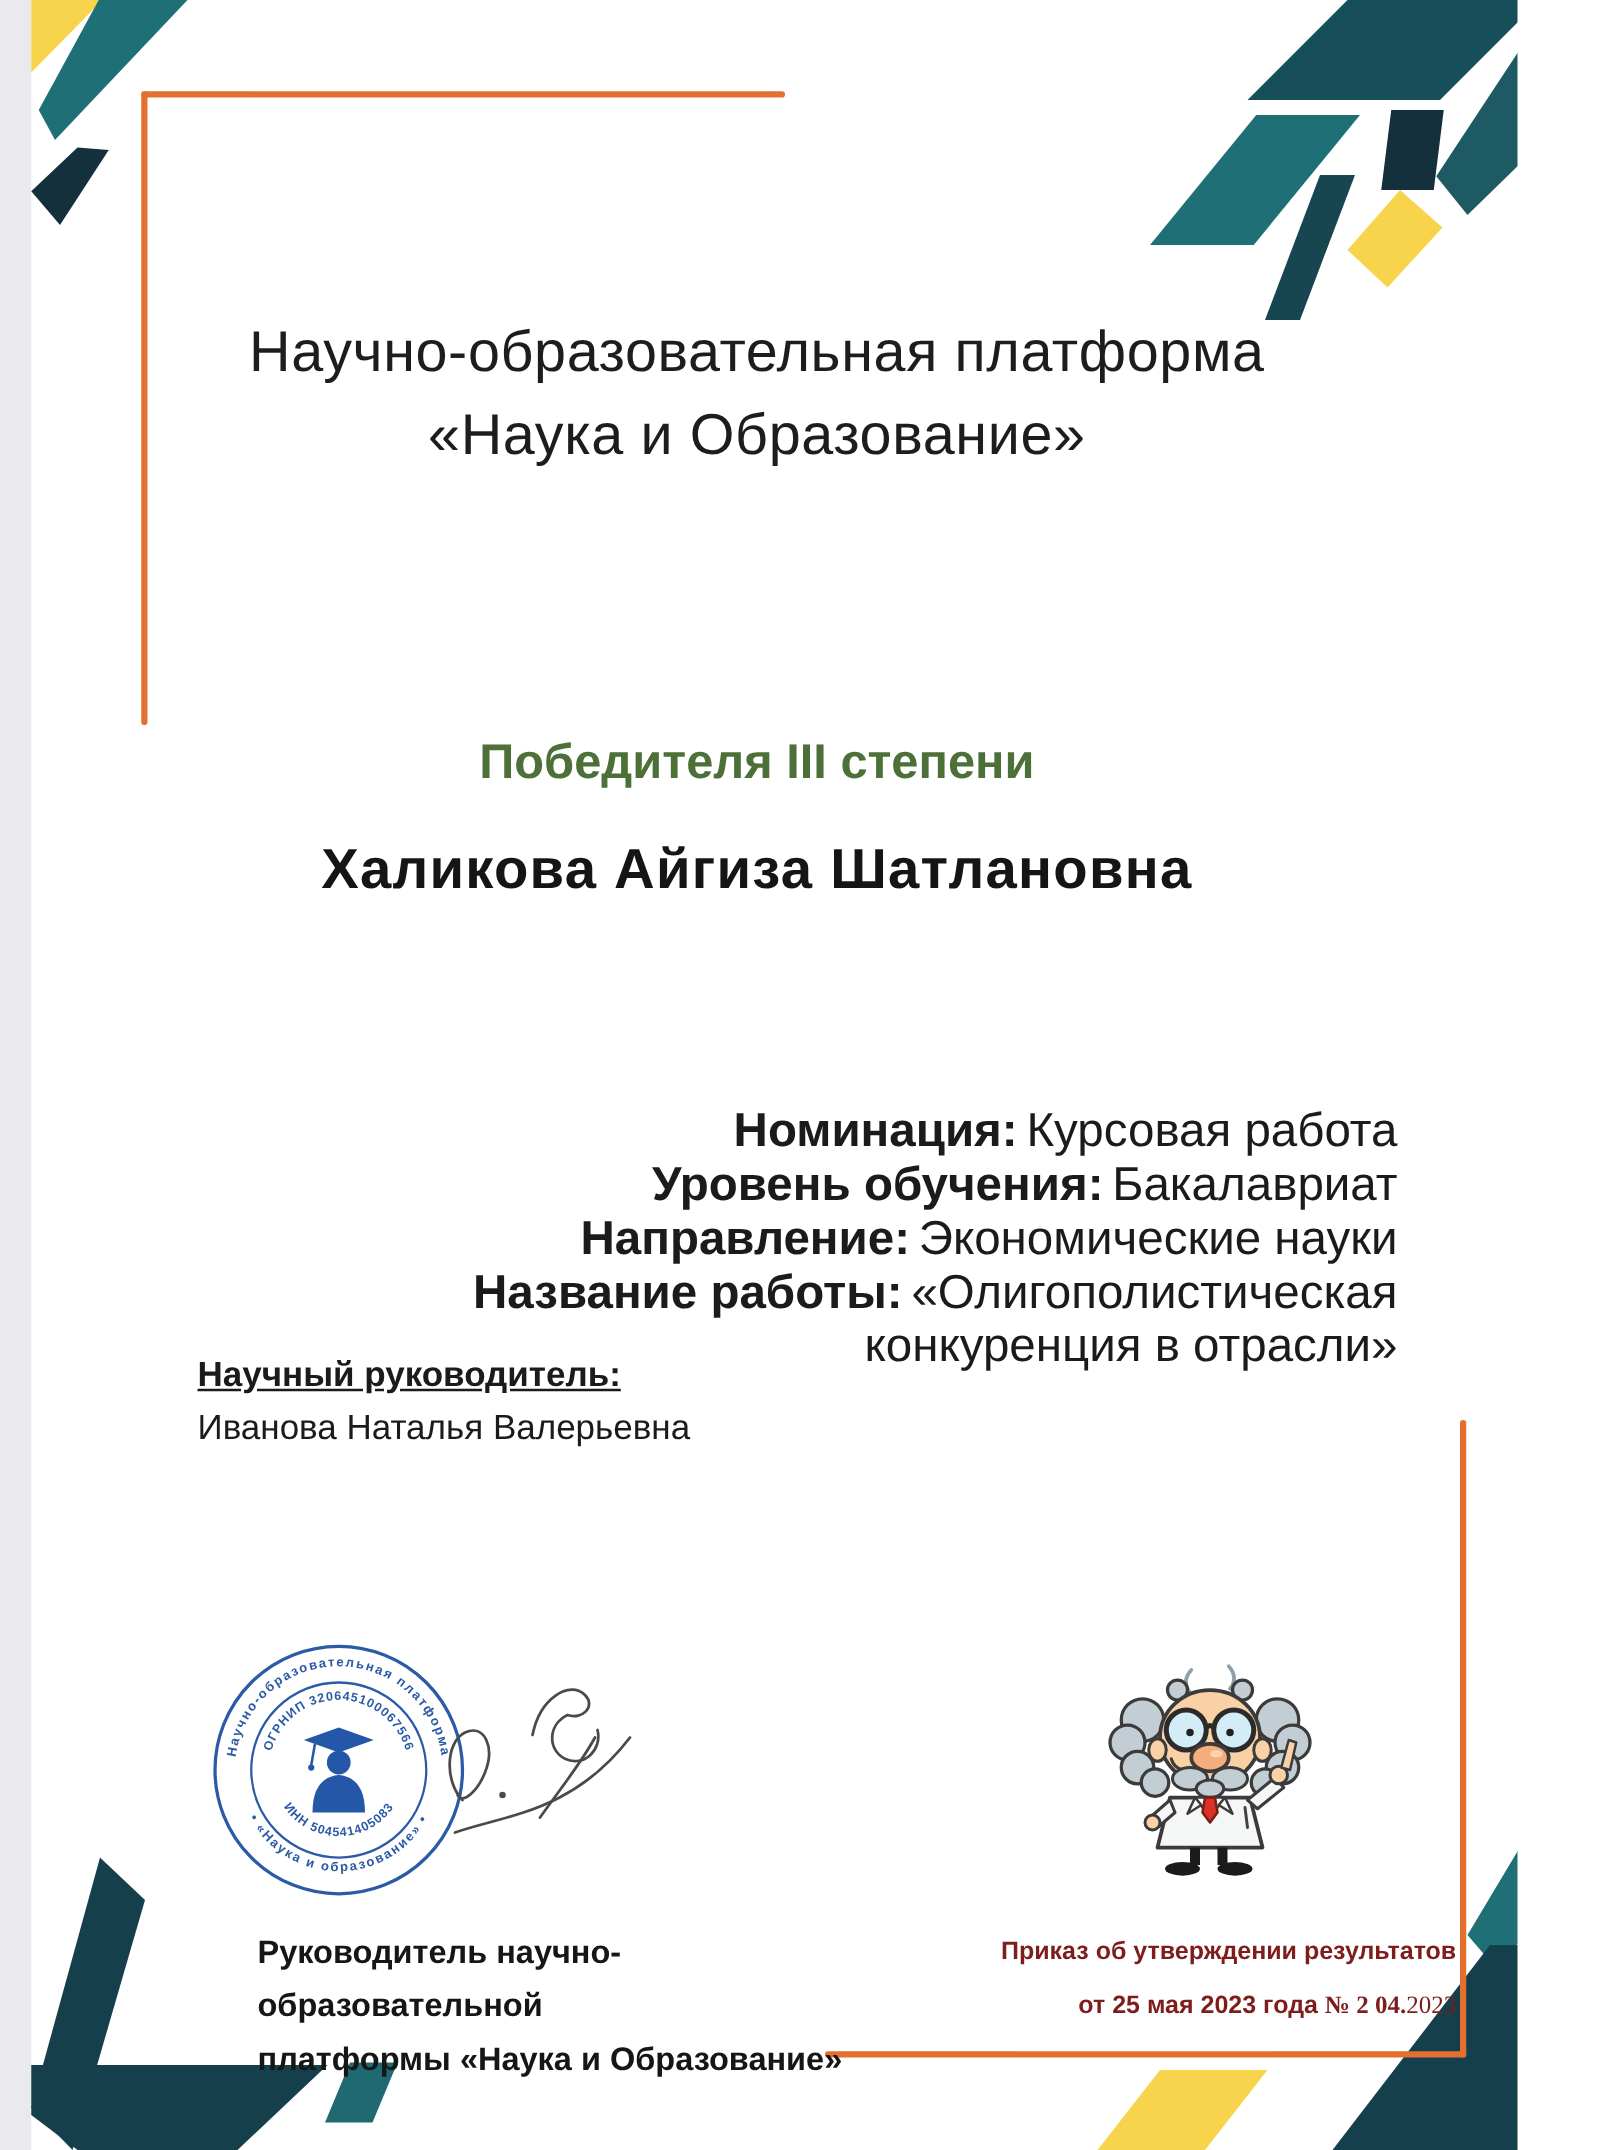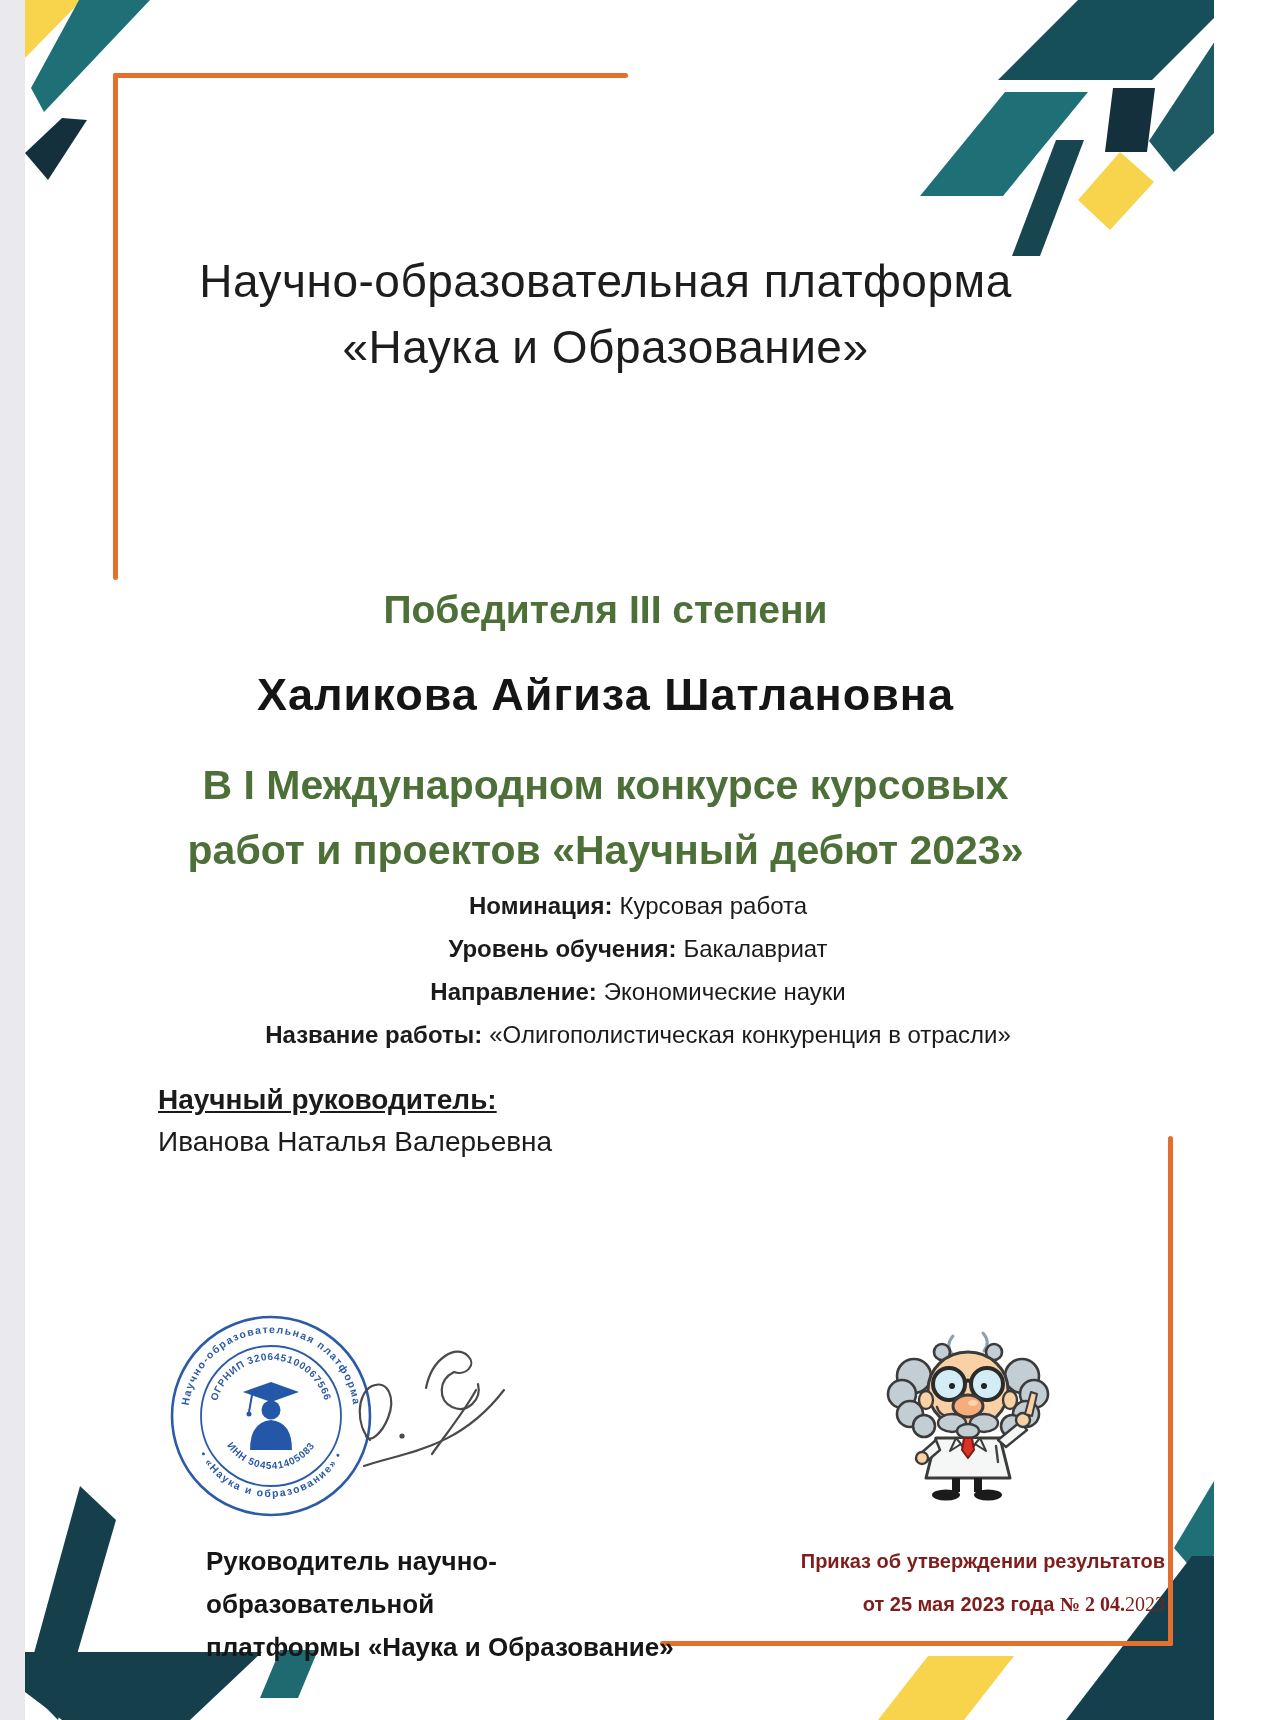--- a/index.html
+++ b/index.html
@@ -8,21 +8,21 @@
     font-family:"Liberation Sans", sans-serif;
   }
   svg.bg{position:absolute;left:0;top:0;width:1283px;height:1720px;}
   .abs{position:absolute;}
   .center-text{left:25px;right:28px;text-align:center;}
   .header-block{top:248px;font-size:46px;line-height:66px;color:#1d1d1d;letter-spacing:.5px;}
   .diploma-title{top:430px;font-size:140px;line-height:140px;font-weight:bold;color:#4c7037;letter-spacing:2px;}
   .subtitle{top:586px;font-size:39px;line-height:48px;font-weight:bold;color:#4c7037;}
   .recipient{top:668px;font-size:45px;line-height:54px;font-weight:bold;color:#151515;letter-spacing:1px;}
   .contest{top:753px;font-size:41px;line-height:65px;font-weight:bold;color:#4c7037;}
-  .details{left:158px;top:884px;width:960px;font-size:24px;line-height:43px;color:#1b1b1b;text-align:center;}
+  .details{left:158px;top:884px;width:960px;font-size:38px;line-height:43px;color:#1b1b1b;text-align:right;}
   .details .lbl{font-weight:bold;margin-right:7px;}
   .supervisor{left:158px;top:1079px;width:900px;font-size:28px;line-height:42px;color:#1b1b1b;text-align:left;}
   .supervisor .lbl{font-weight:bold;text-decoration:underline;}
   .footer-left{left:158px;top:1540px;width:480px;font-size:26px;line-height:43px;font-weight:bold;color:#161616;text-align:left;margin-left:48px;}
   .footer-right{left:650px;top:1540px;width:515px;font-size:20px;line-height:43px;font-weight:bold;color:#7f1d1d;text-align:right;}
   .serif-num{font-family:"Liberation Serif", serif;font-weight:bold;}
   .serif-year{font-family:"Liberation Serif", serif;font-weight:normal;}
   .seal-wrap{left:167px;top:1312px;width:208px;height:208px;}
   .sig-wrap{left:340px;top:1332px;width:170px;height:155px;}
   .prof-wrap{left:880px;top:1326px;width:176px;height:176px;}
@@ -63,24 +63,20 @@
   </svg>
 
   <div class="abs center-text header-block">
     <div>Научно-образовательная платформа</div>
     <div>«Наука и Образование»</div>
   </div>
 
   <div class="abs center-text subtitle">Победителя III степени</div>
   <div class="abs center-text recipient">Халикова Айгиза Шатлановна</div>
 
-  <div class="abs center-text contest">
-    <div>В I Международном конкурсе курсовых</div>
-    <div>работ и проектов «Научный дебют 2023»</div>
-  </div>
 
   <div class="abs details">
     <div><span class="lbl">Номинация:</span><span>Курсовая работа</span></div>
     <div><span class="lbl">Уровень обучения:</span><span>Бакалавриат</span></div>
     <div><span class="lbl">Направление:</span><span>Экономические науки</span></div>
     <div><span class="lbl">Название работы:</span><span>«Олигополистическая конкуренция в отрасли»</span></div>
   </div>
 
   <div class="abs supervisor">
     <div class="lbl">Научный руководитель:</div>

